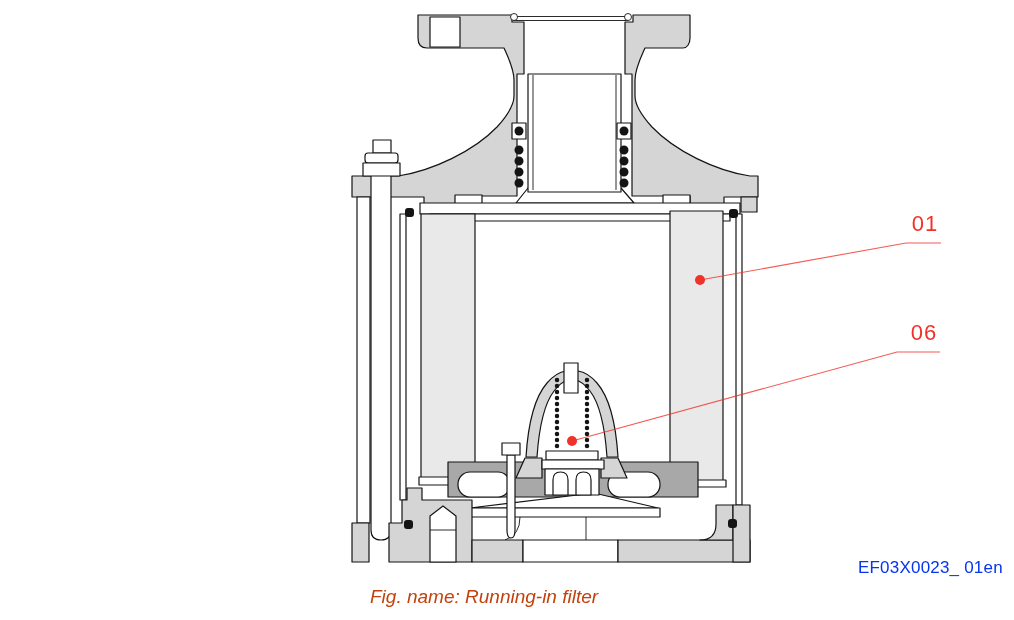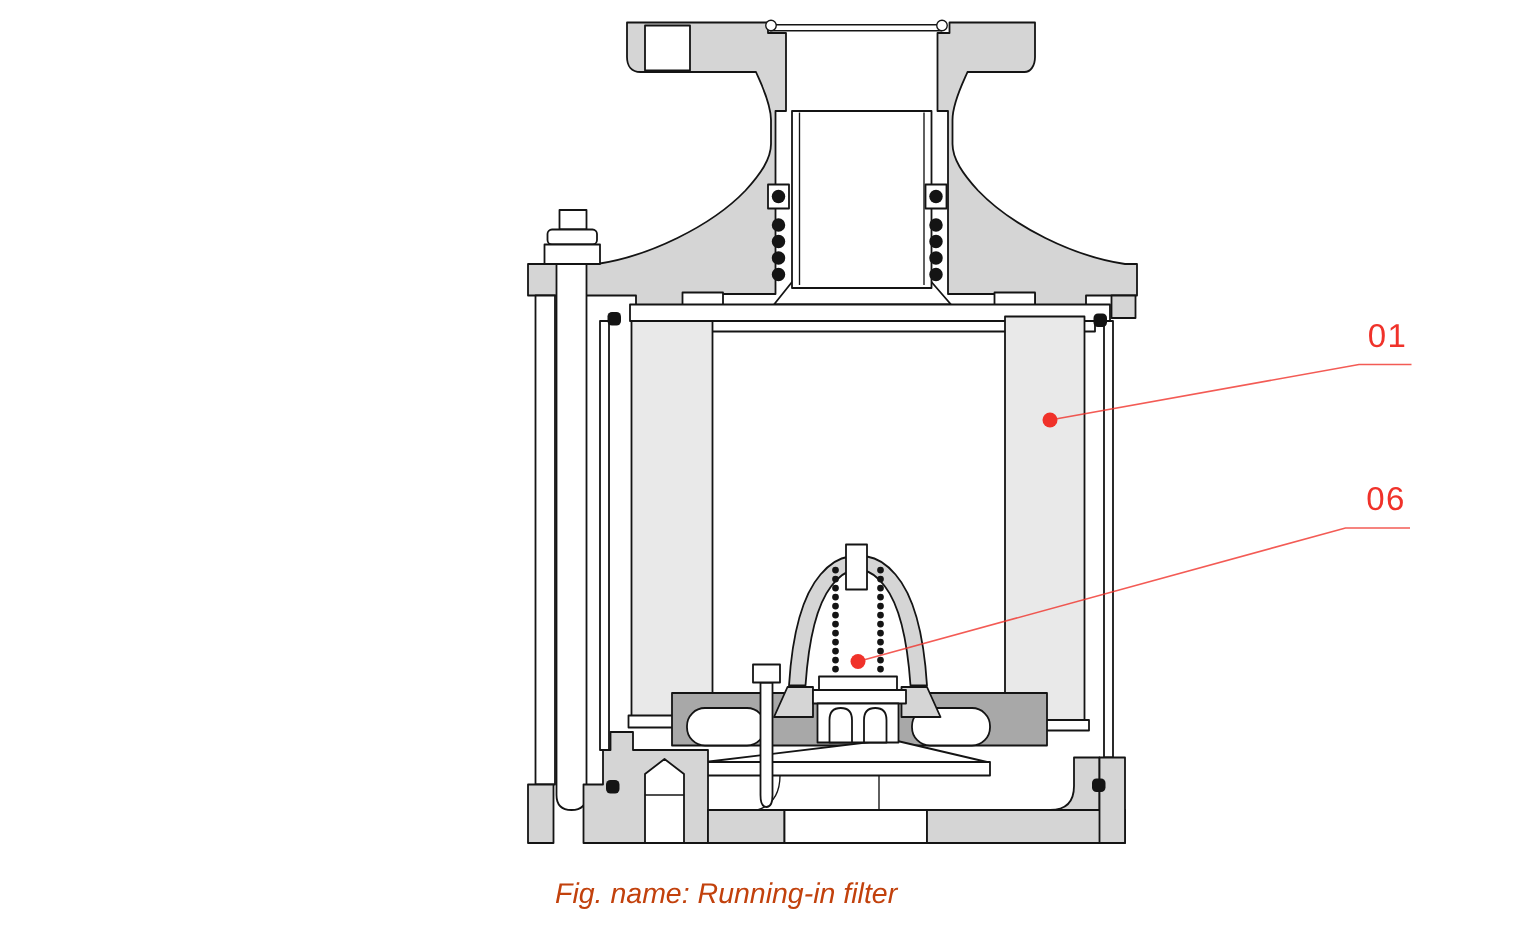--- a/index.html
+++ b/index.html
@@ -152,13 +152,14 @@
       <polyline class="leader" points="700,280 906,243 941,243"></polyline>
       <circle class="cdot" cx="700" cy="280" r="5"></circle>
       <polyline class="leader" points="572,441 897,352 940,352"></polyline>
       <circle class="cdot" cx="572" cy="441" r="5"></circle>
     </g>
   </svg>
 
   <div id="callout-01" class="callout-label">01</div>
   <div id="callout-02" class="callout-label">06</div>
   <div class="fig-caption">Fig. name: Running-in filter</div>
+  <div class="doc-code">EF03X0023_ 01en</div>
 </div>
 
 </body></html>

